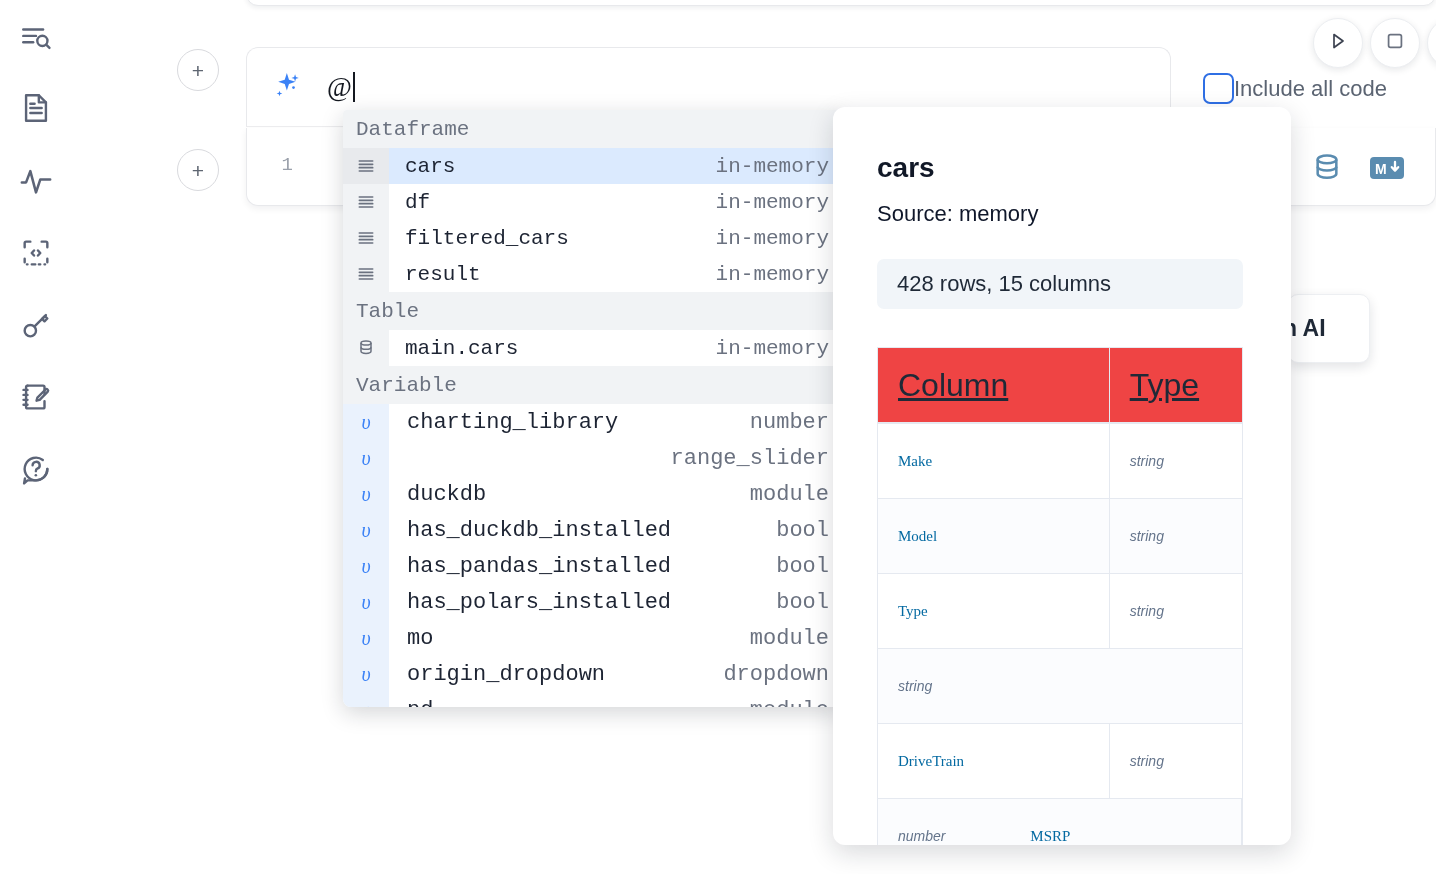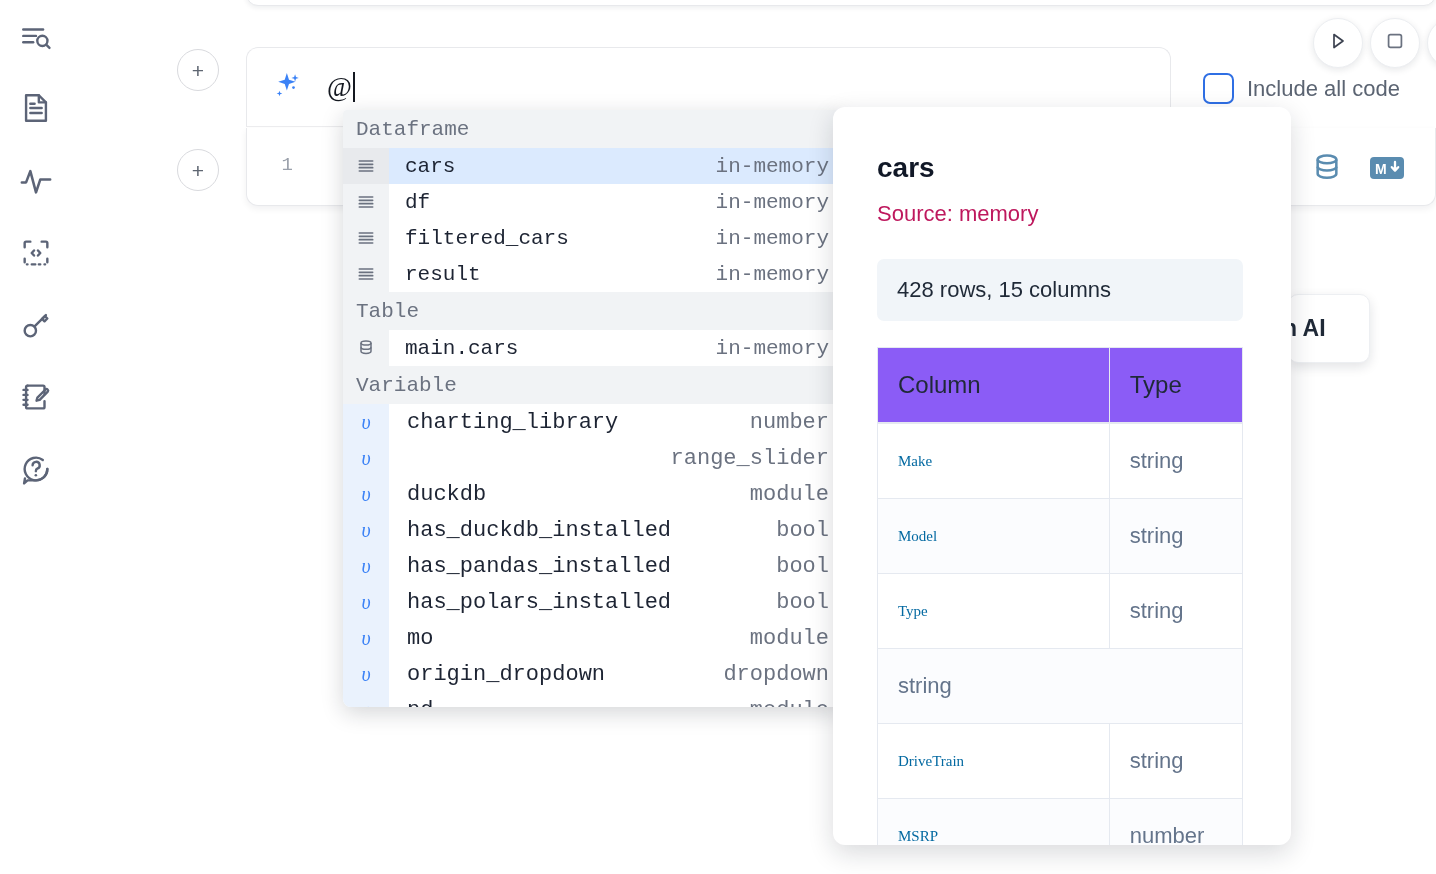--- a/index.html
+++ b/index.html
@@ -67,21 +67,21 @@
 
   
   .round-btn {
     position:absolute; width:50px; height:50px; border-radius:50%;
     background:#fff; border:1px solid #eceef1;
     box-shadow: 0 2px 7px rgba(20,25,40,.10);
     display:flex; align-items:center; justify-content:center; cursor:pointer;
   }
 
   
-  .inc-wrap { position:absolute; left:1203px; top:73px; display:flex; align-items:center; gap:13px; }
+  .inc-wrap { position:absolute; left:1203px; top:73px; display:flex; align-items:center; }
   .inc-box { width:31px; height:31px; border:2.2px solid #2f6fe4; border-radius:7px; background:#fff; cursor:pointer;}
   .inc-label { font-size:22px; color:#5b6472; }
 
   
   .dropdown {
     position:absolute; left:343px; top:110px; width:500px; height:597px;
     background:#fff; border-radius: 4px 4px 8px 8px;
     box-shadow: 0 6px 22px rgba(20,25,40,.18);
     overflow:hidden; font-family:"Liberation Mono", monospace;
   }
@@ -109,38 +109,38 @@
   .dd-row.var .label { padding-left:18px; }
 
   
   .docpanel {
     position:absolute; left:833px; top:107px; width:458px; height:738px;
     background:#fff; border-radius:12px;
     box-shadow: 0 8px 26px rgba(20,25,40,.16);
     overflow:hidden;
   }
   .doc-title { position:absolute; left:44px; top:45px; font-size:28px; font-weight:bold; color:#111827; }
-  .doc-src { position:absolute; left:44px; top:94px; font-size:22px; color:#be185d; }
+  .doc-src { position:absolute; left:44px; top:94px; font-size:22px; color:#0f172a; }
   .doc-pill {
-    position:absolute; left:44px; top:152px; width:366px; height:62px;
+    position:absolute; left:44px; top:152px; width:366px; height:50px;
     background:#f1f5f9; border-radius:7px;
     display:flex; align-items:center; padding-left:20px;
     font-size:22px; color:#1f2937;
   }
   .doc-table { position:absolute; left:44px; top:240px; width:366px; }
   .doc-tr { display:flex; border:1px solid #e5e9f0; border-top:none; }
   .doc-tr:first-child { border-top:1px solid #e5e9f0; }
   .doc-th, .doc-td {
     height:74px; display:flex; align-items:center; padding-left:20px;
   }
-  .doc-th { background:#8b5cf6; font-size:24px; color:#1f2937; }
+  .doc-th { background:#ef4444; font-size:32px; color:#1f2937;text-decoration:underline; }
   .doc-c1 { width:233px; border-right:1px solid #e5e9f0; }
   .doc-c2 { width:133px; }
   .doc-td.colname { font-family:Liberation Serif, serif; font-size:15px; color:#0369a1; }
-  .doc-td.coltype { font-size:22px; color:#64748b; }
+  .doc-td.coltype { font-size:14px; color:#64748b;font-style:italic; }
   .doc-tr:nth-child(even) { background:#fbfcfe; }
 
   
   .ai-card {
     position:absolute; left:1288px; top:294px; width:82px; height:69px;
     background:#fff; border:1px solid #edeff2; border-radius:10px;
     box-shadow: 0 4px 12px rgba(20,25,40,.12);
     display:flex; align-items:center; justify-content:flex-start;
     padding-left:4px; overflow:hidden;
   }
@@ -434,20 +434,20 @@
             <div class="doc-td coltype doc-c2">string</div>
           </div>
           <div class="doc-tr">
             <div class="doc-td coltype doc-c2">string</div>
           </div>
           <div class="doc-tr">
             <div class="doc-td colname doc-c1">DriveTrain</div>
             <div class="doc-td coltype doc-c2">string</div>
           </div>
           <div class="doc-tr">
+            <div class="doc-td coltype doc-c2">number</div>
             <div class="doc-td colname doc-c1">MSRP</div>
-            <div class="doc-td coltype doc-c2">number</div>
           </div>
         </div>
     </div>
   </div>
 
 </div>
 
 </body></html>

